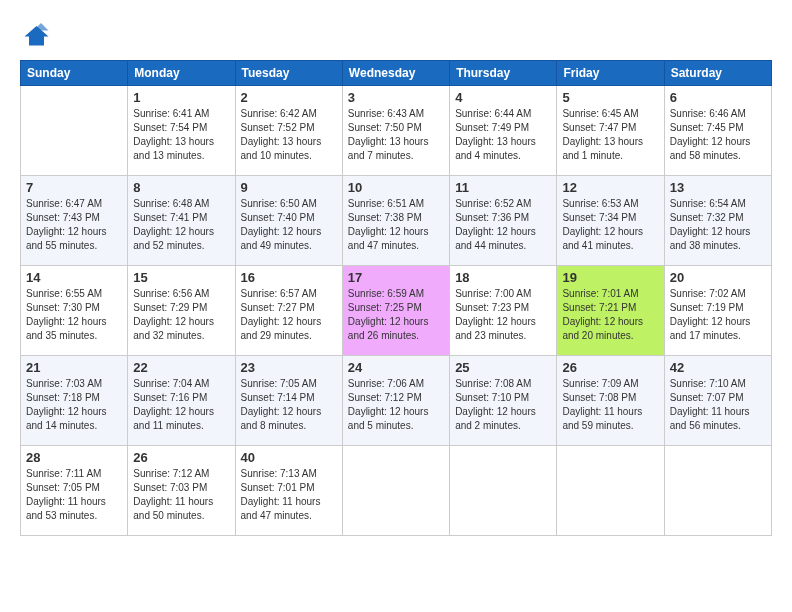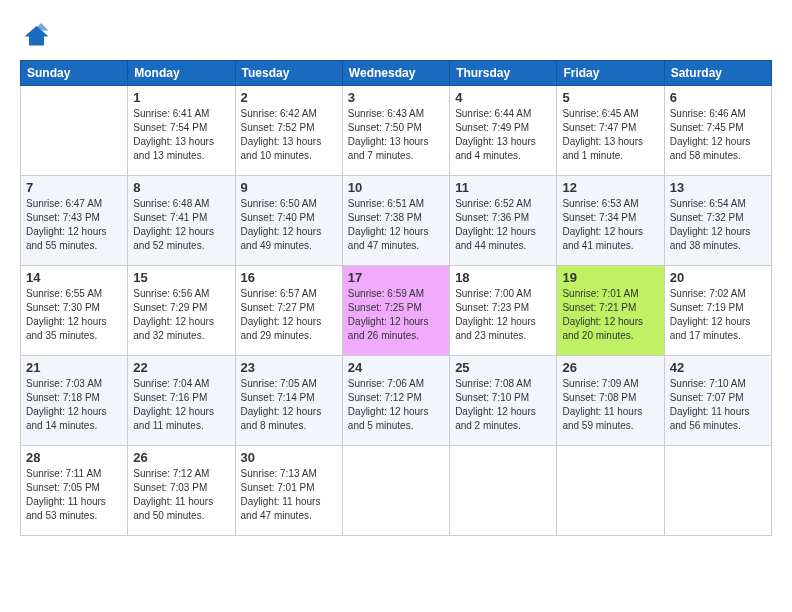--- a/index.html
+++ b/index.html
@@ -245,21 +245,21 @@
       <tr>
         <td style="background-color: rgb(255, 255, 255);">
           <div class="day-number">28</div>
           <div class="day-info">Sunrise: 7:11 AM<br>Sunset: 7:05 PM<br>Daylight: 11 hours<br>and 53 minutes.</div>
         </td>
         <td style="background-color: rgb(255, 255, 255);">
           <div class="day-number">26</div>
           <div class="day-info">Sunrise: 7:12 AM<br>Sunset: 7:03 PM<br>Daylight: 11 hours<br>and 50 minutes.</div>
         </td>
         <td style="background-color: rgb(255, 255, 255);">
-          <div class="day-number">30</div>
+          <div class="day-number">40</div>
           <div class="day-info">Sunrise: 7:13 AM<br>Sunset: 7:01 PM<br>Daylight: 11 hours<br>and 47 minutes.</div>
         </td>
         <td style="background-color: rgb(255, 255, 255);"></td>
         <td style="background-color: rgb(255, 255, 255);"></td>
         <td style="background-color: rgb(255, 255, 255);"></td>
         <td style="background-color: rgb(255, 255, 255);"></td>
       </tr>
     </tbody>
 </table>
 

